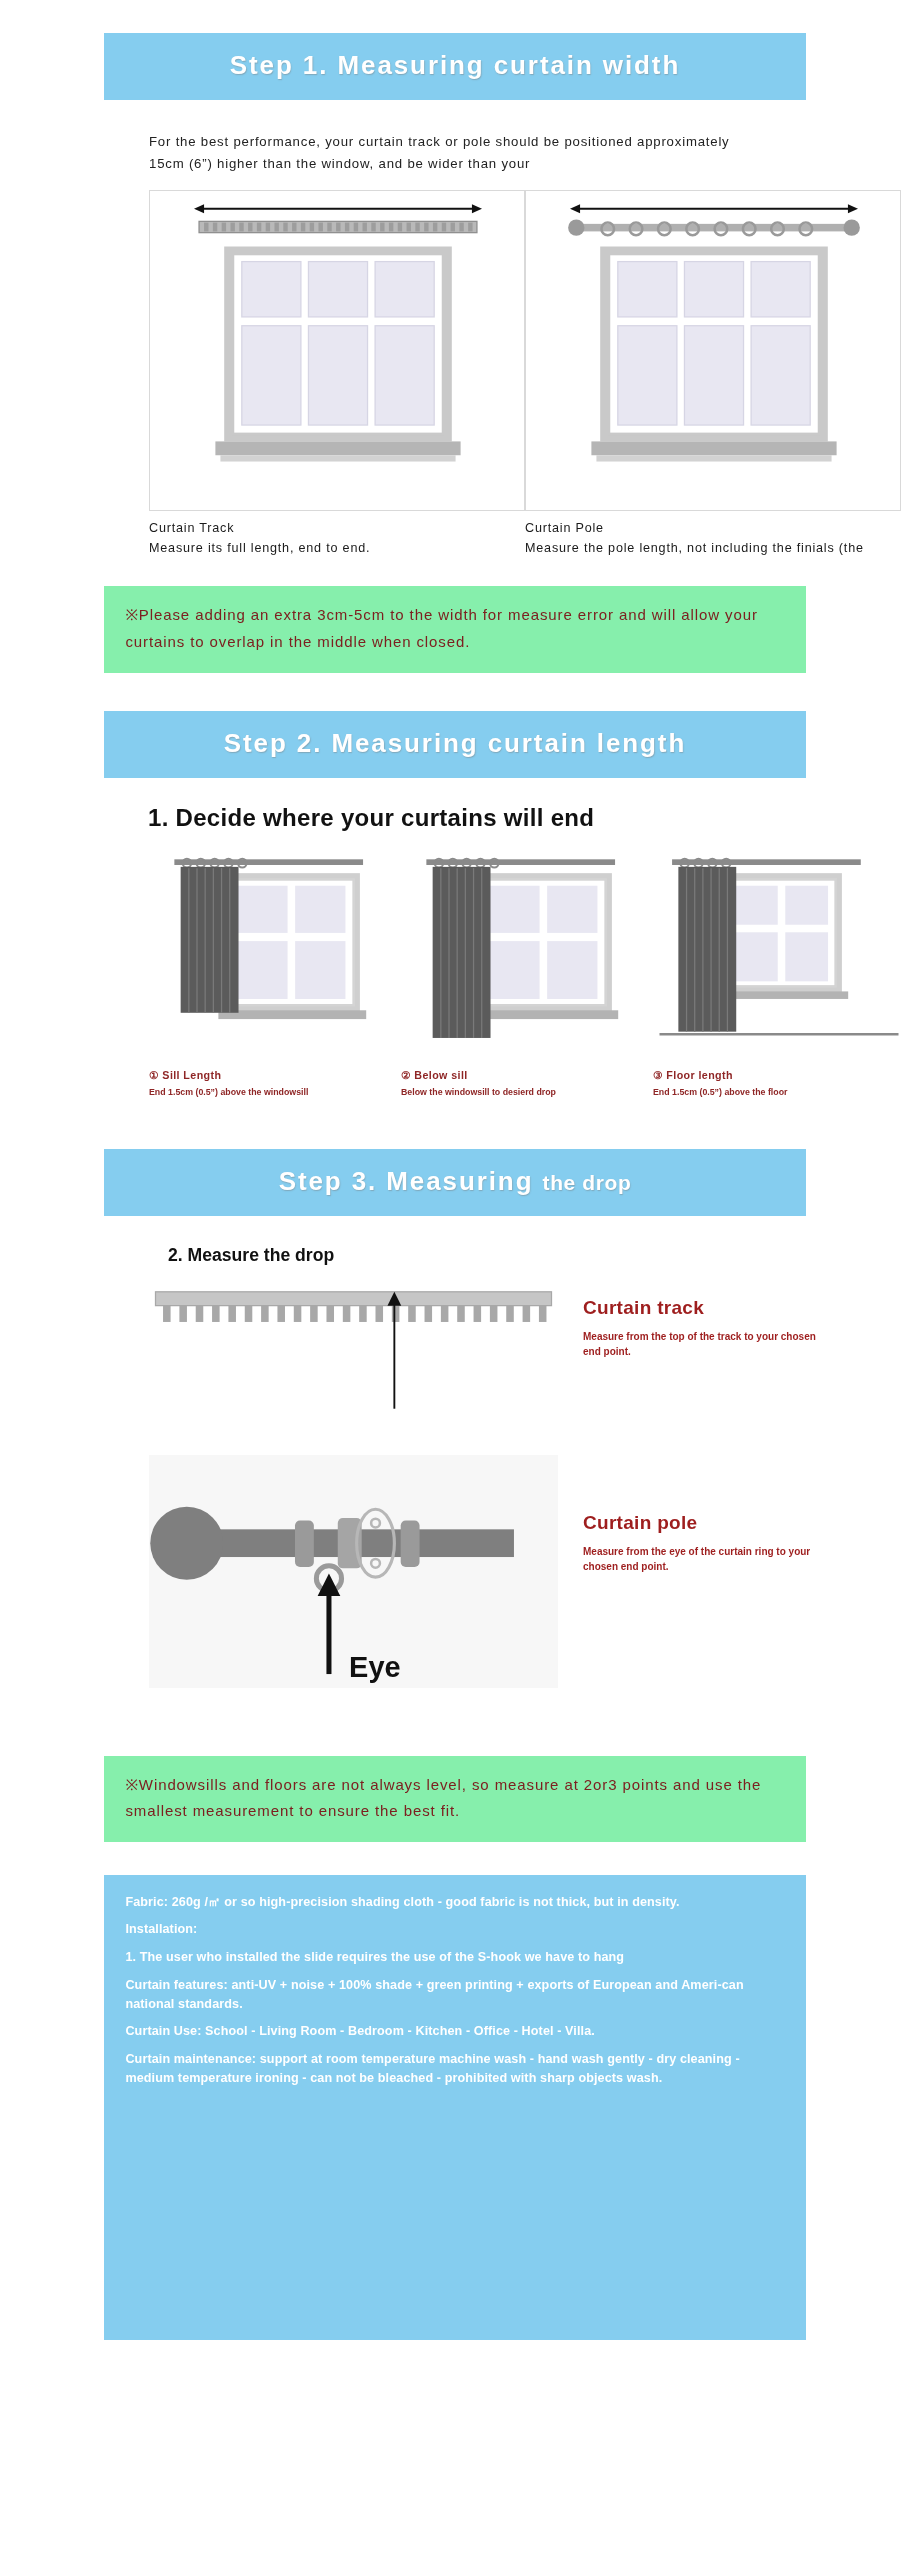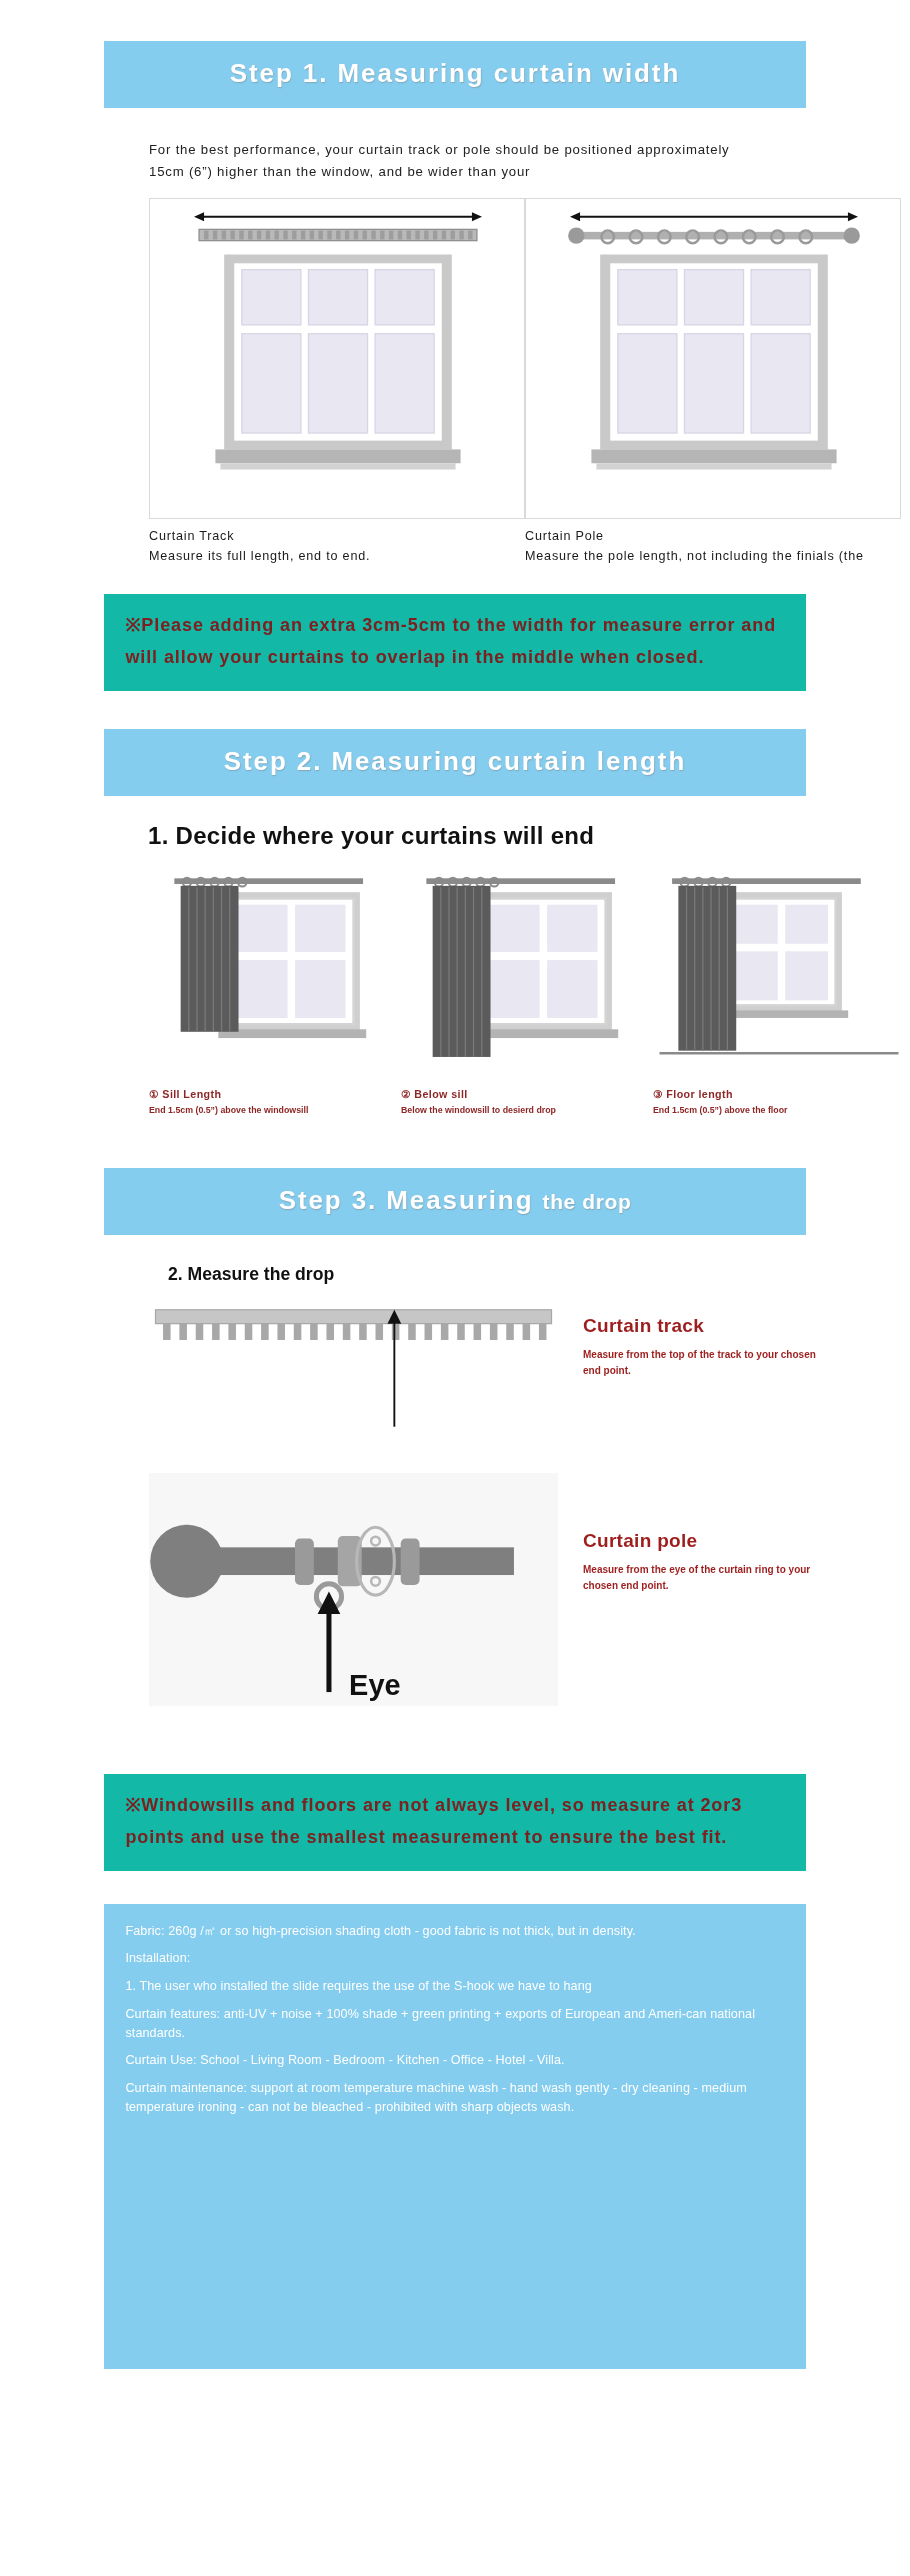--- a/index.html
+++ b/index.html
@@ -7,21 +7,21 @@
     padding: 0;
     background: #ffffff;
   }
   body {
     width: 910px;
     font-family: "Liberation Sans", sans-serif;
     -webkit-font-smoothing: antialiased;
   }
   .page {
     width: 762px;
-    margin: 16px auto;
+    margin: 8px auto;
     position: relative;
     background: #ffffff;
   }
 
   
   .step-banner {
     background: #85cdef;
     color: #ffffff;
     text-align: center;
     letter-spacing: 1.9px;
@@ -66,28 +66,27 @@
     color: #1a1a1a;
     letter-spacing: 0.8px;
     line-height: 1.55;
     margin-top: 8.2px;
   }
   .caption .ttl { display: block; }
 
   
   .notice {
     margin: 28px 30px 0 30px;
-    background: #14b8a6;
+    background: #86efac;
     color: #7c2020;
-    font-size: 18px;
+    font-size: 15px;
     line-height: 1.75;
     letter-spacing: 0.9px;
     padding: 16.4px 19px 17.6px 21.4px;
     box-sizing: border-box;
-    font-weight: bold;
   }
 
   
   .subhead {
     margin: 26.4px 0 0 74px;
     font-size: 24px;
     font-weight: bold;
     color: #111;
     letter-spacing: 0.3px;
   }
@@ -160,20 +159,21 @@
     color: #ffffff;
     padding: 17.6px 21.4px 25px 21.4px;
     min-height: 465px;
     box-sizing: border-box;
   }
   .footer-block p {
     margin: 0 0 8.8px 0;
     font-size: 12.6px;
     line-height: 1.5;
     letter-spacing: 0.1px;
+    font-weight: bold;
   }
   .spacer-60 { height: 38px; }
   .spacer-40 { height: 25px; }
   .spacer-80 { height: 50px; }
 </style>
 </head>
 <body>
 
 <div class="page">
 

